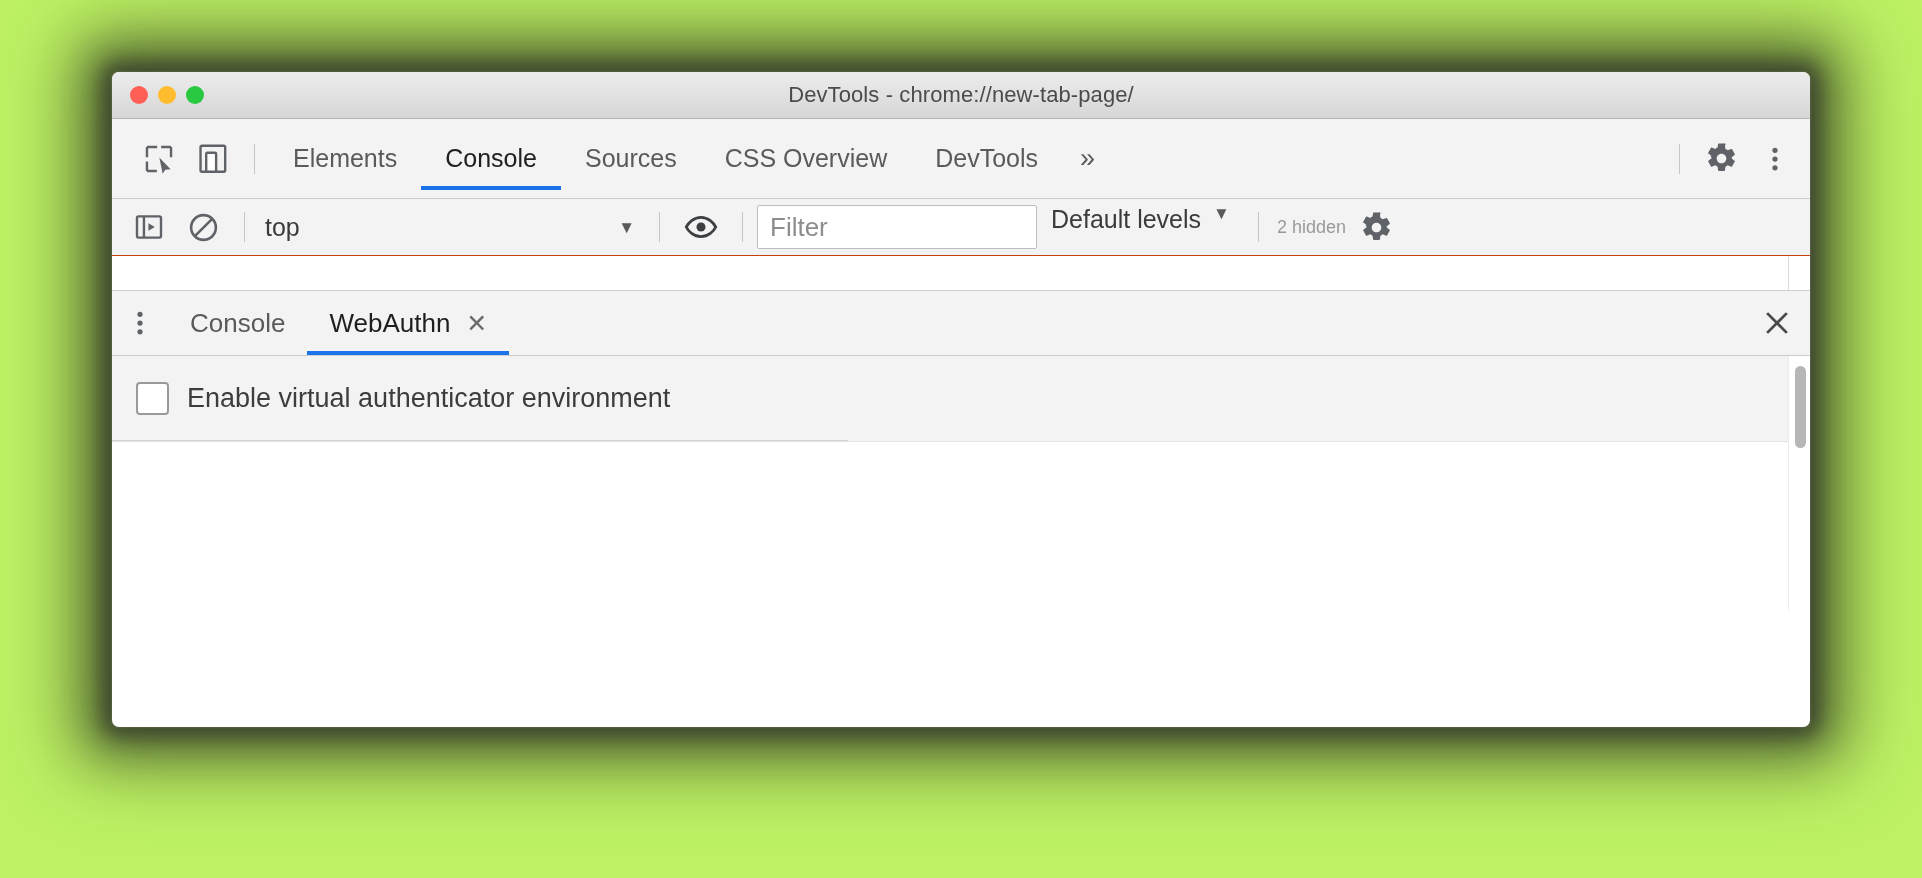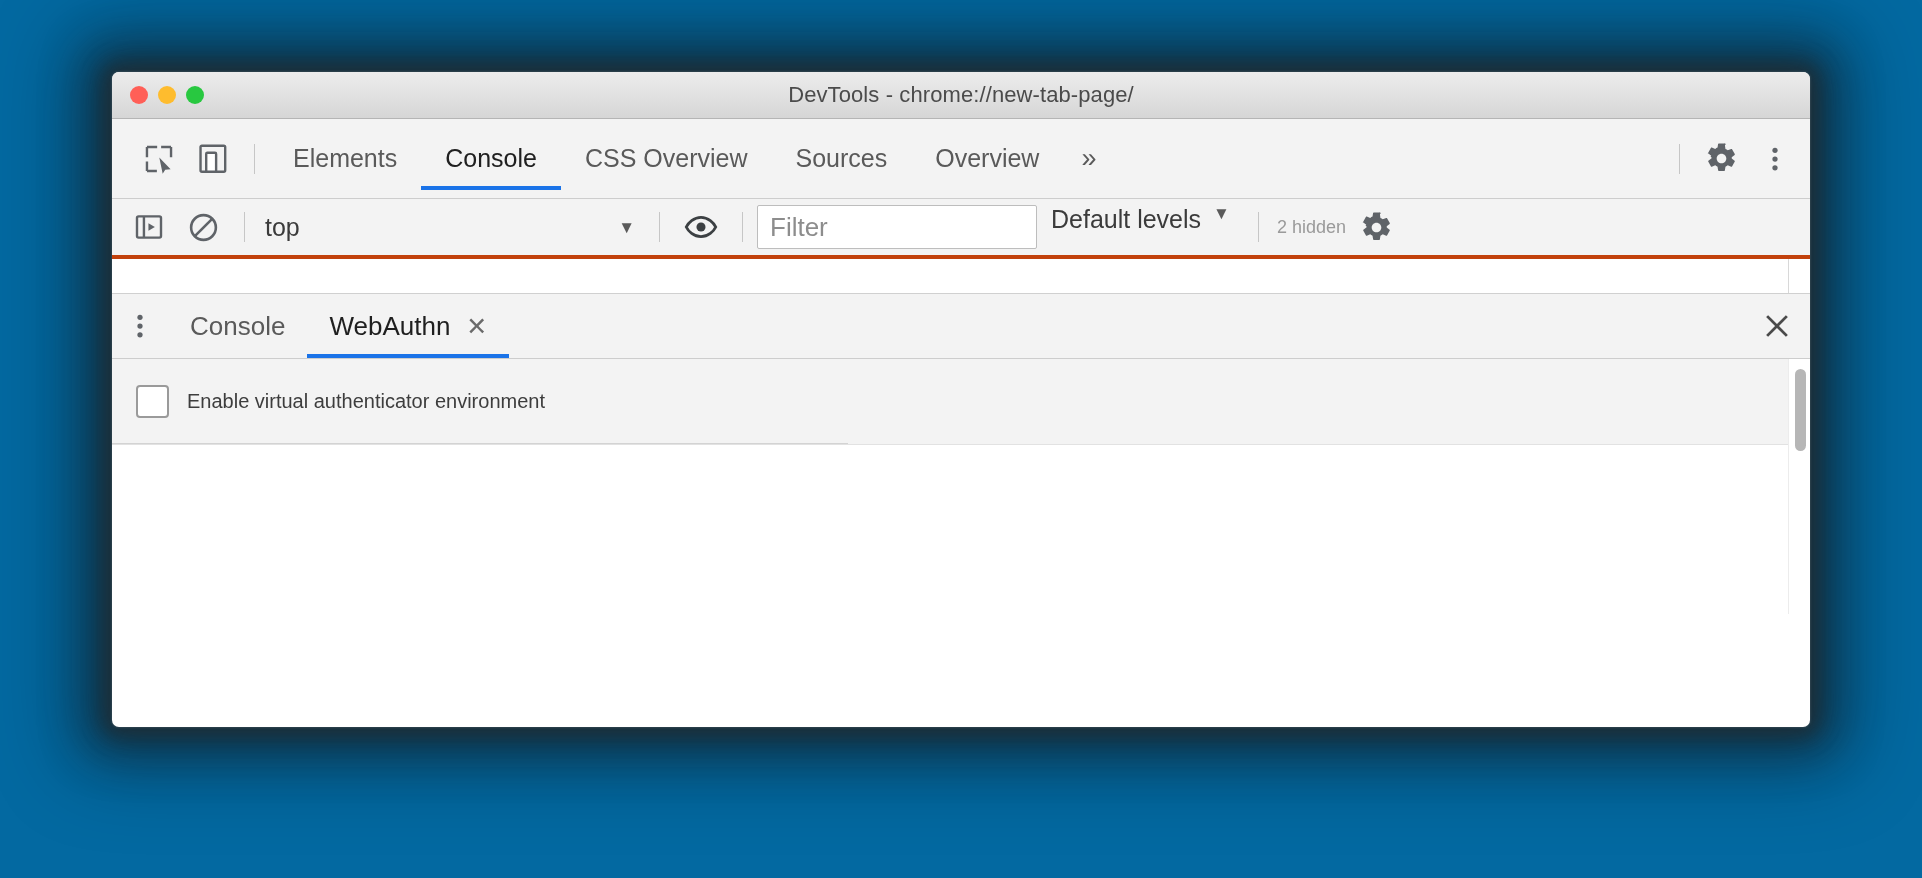--- a/index.html
+++ b/index.html
@@ -9,21 +9,21 @@
     width: 1922px;
     height: 878px;
     overflow: hidden;
     font-family: "Liberation Sans", sans-serif;
   }
 
   #stage {
     position: relative;
     width: 1922px;
     height: 878px;
-    background: #0369a1;
+    background: #bef264;
   }
 
   
   #window {
     position: absolute;
     left: 112px;
     top: 72px;
     width: 1698px;
     height: 655px;
     background: #ffffff;
@@ -126,21 +126,21 @@
     height: 63px;
   }
   #maintabs .spacer { flex: 1 1 auto; }
 
   
   #console-toolbar {
     display: flex;
     align-items: center;
     height: 56px;
     background: #f3f3f3;
-    border-bottom: 4px solid #c2410c;
+    border-bottom: 1px solid #c2410c;
   }
   #console-toolbar .tb-icon-btn:first-child { margin-left: 10px; }
   #ctx-select {
     display: flex;
     align-items: center;
     min-width: 370px;
     height: 44px;
     padding: 0 10px 0 6px;
     font-size: 25px;
     color: #3b3b3b;
@@ -276,21 +276,21 @@
   #enable-row { position: relative; z-index: 2; background: #f3f3f3; }
   .checkbox {
     width: 29px;
     height: 29px;
     border: 2px solid #9a9a9a;
     border-radius: 4px;
     background: #ffffff;
     flex: none;
   }
   #enable-label {
-    font-size: 20px;
+    font-size: 27px;
     color: #3d3d3d;
     white-space: nowrap;
   }
   #pane-scrollbar {
     position: absolute;
     right: 4px;
     top: 10px;
     width: 11px;
     height: 82px;
     background: #b6b6b6;
@@ -347,27 +347,27 @@
 
       <span class="vsep"></span>
 
       <div class="mtab">
           <span>Elements</span>
         </div>
       <div class="mtab active">
           <span>Console</span>
         </div>
       <div class="mtab">
+          <span>Sources</span>
+        </div>
+      <div class="mtab">
           <span>CSS Overview</span>
         </div>
       <div class="mtab">
-          <span>Sources</span>
-        </div>
-      <div class="mtab">
-          <span>Overview</span>
+          <span>DevTools</span>
         </div>
 
       <div class="chev-more">
         <span>»</span>
       </div>
 
       <div class="spacer"></div>
 
       <span class="vsep"></span>
 

